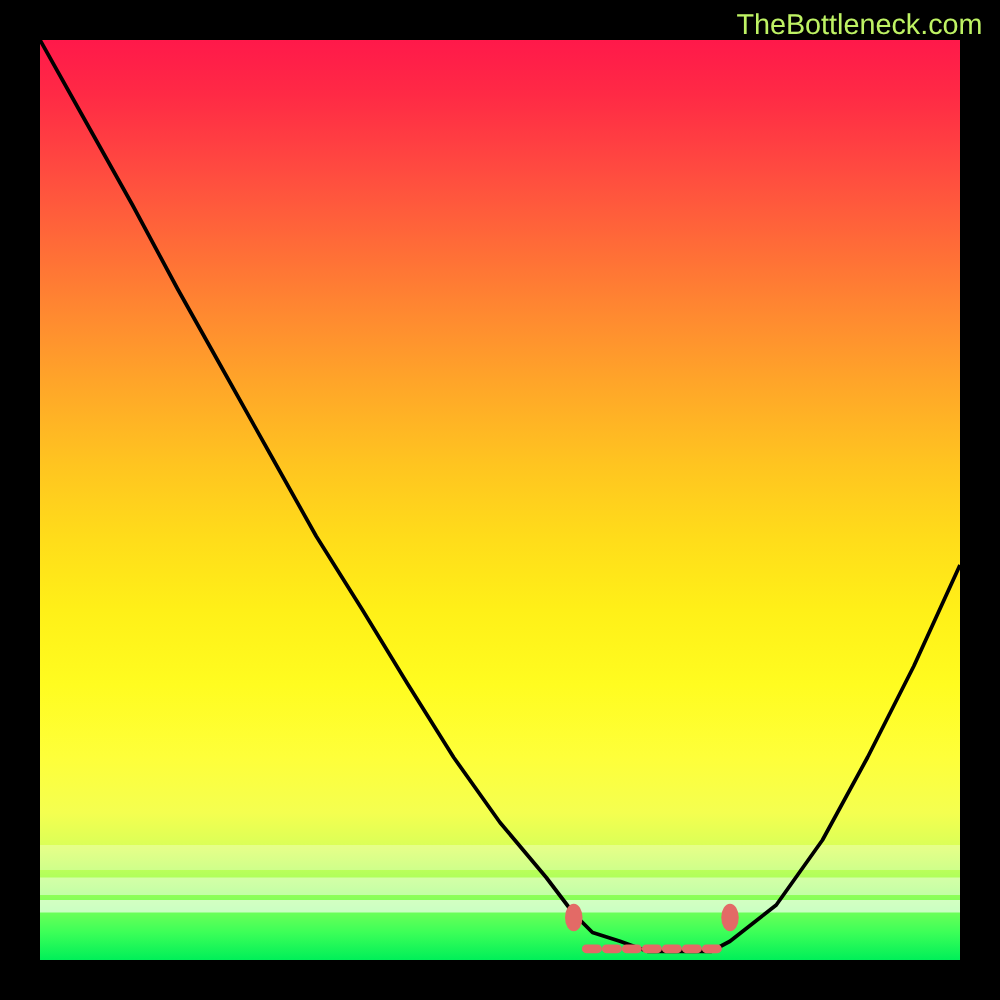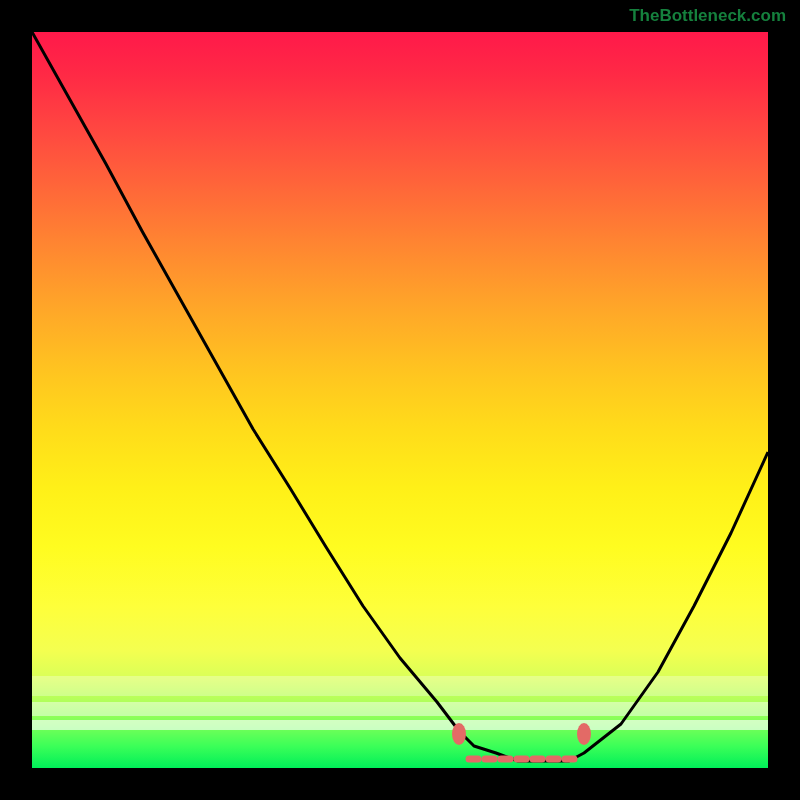--- a/index.html
+++ b/index.html
@@ -7,23 +7,23 @@
     width: 800px;
     height: 800px;
     background: #000;
     position: relative;
     font-family: Arial, sans-serif;
   }
   .watermark {
     position: absolute;
     top: 6px;
     right: 14px;
-    color: #15803d;
-    font-size: 17px;
-    font-weight: 700;
+    color: #bef264;
+    font-size: 23px;
+    font-weight: 400;
     z-index: 10;
   }
   .plot-area {
     position: absolute;
     left: 32px;
     top: 32px;
     width: 736px;
     height: 736px;
     overflow: hidden;
   }

